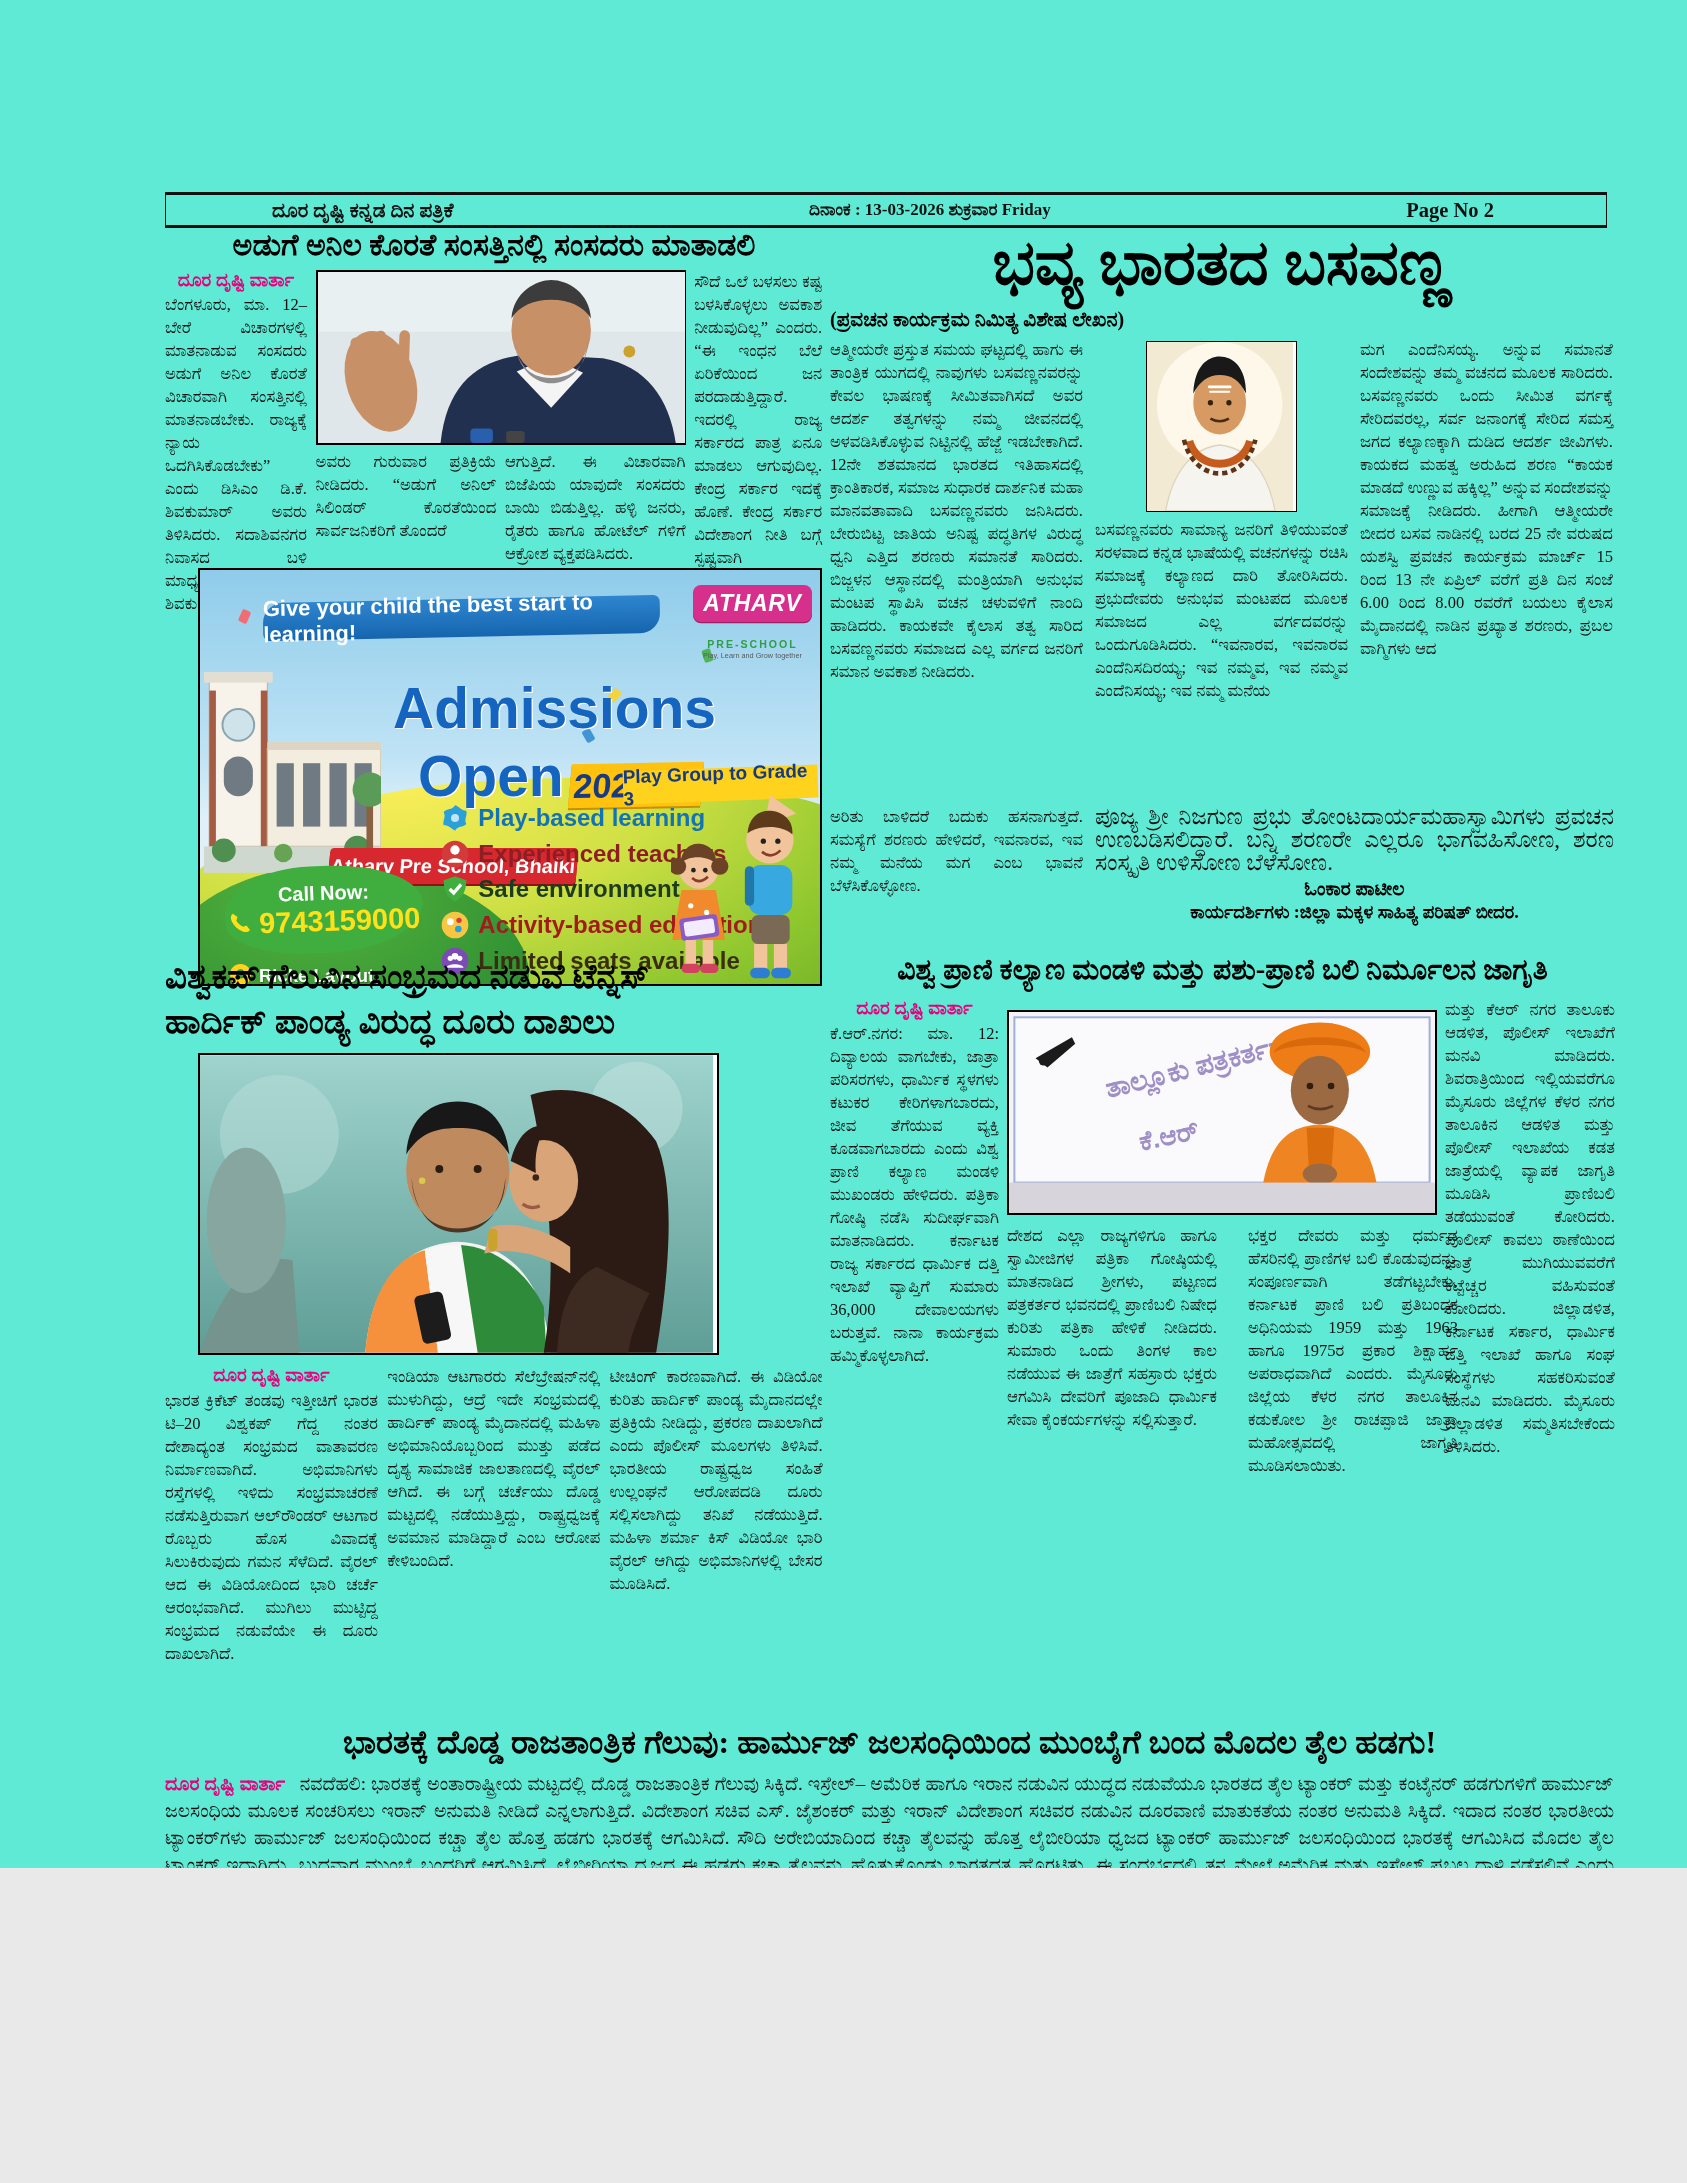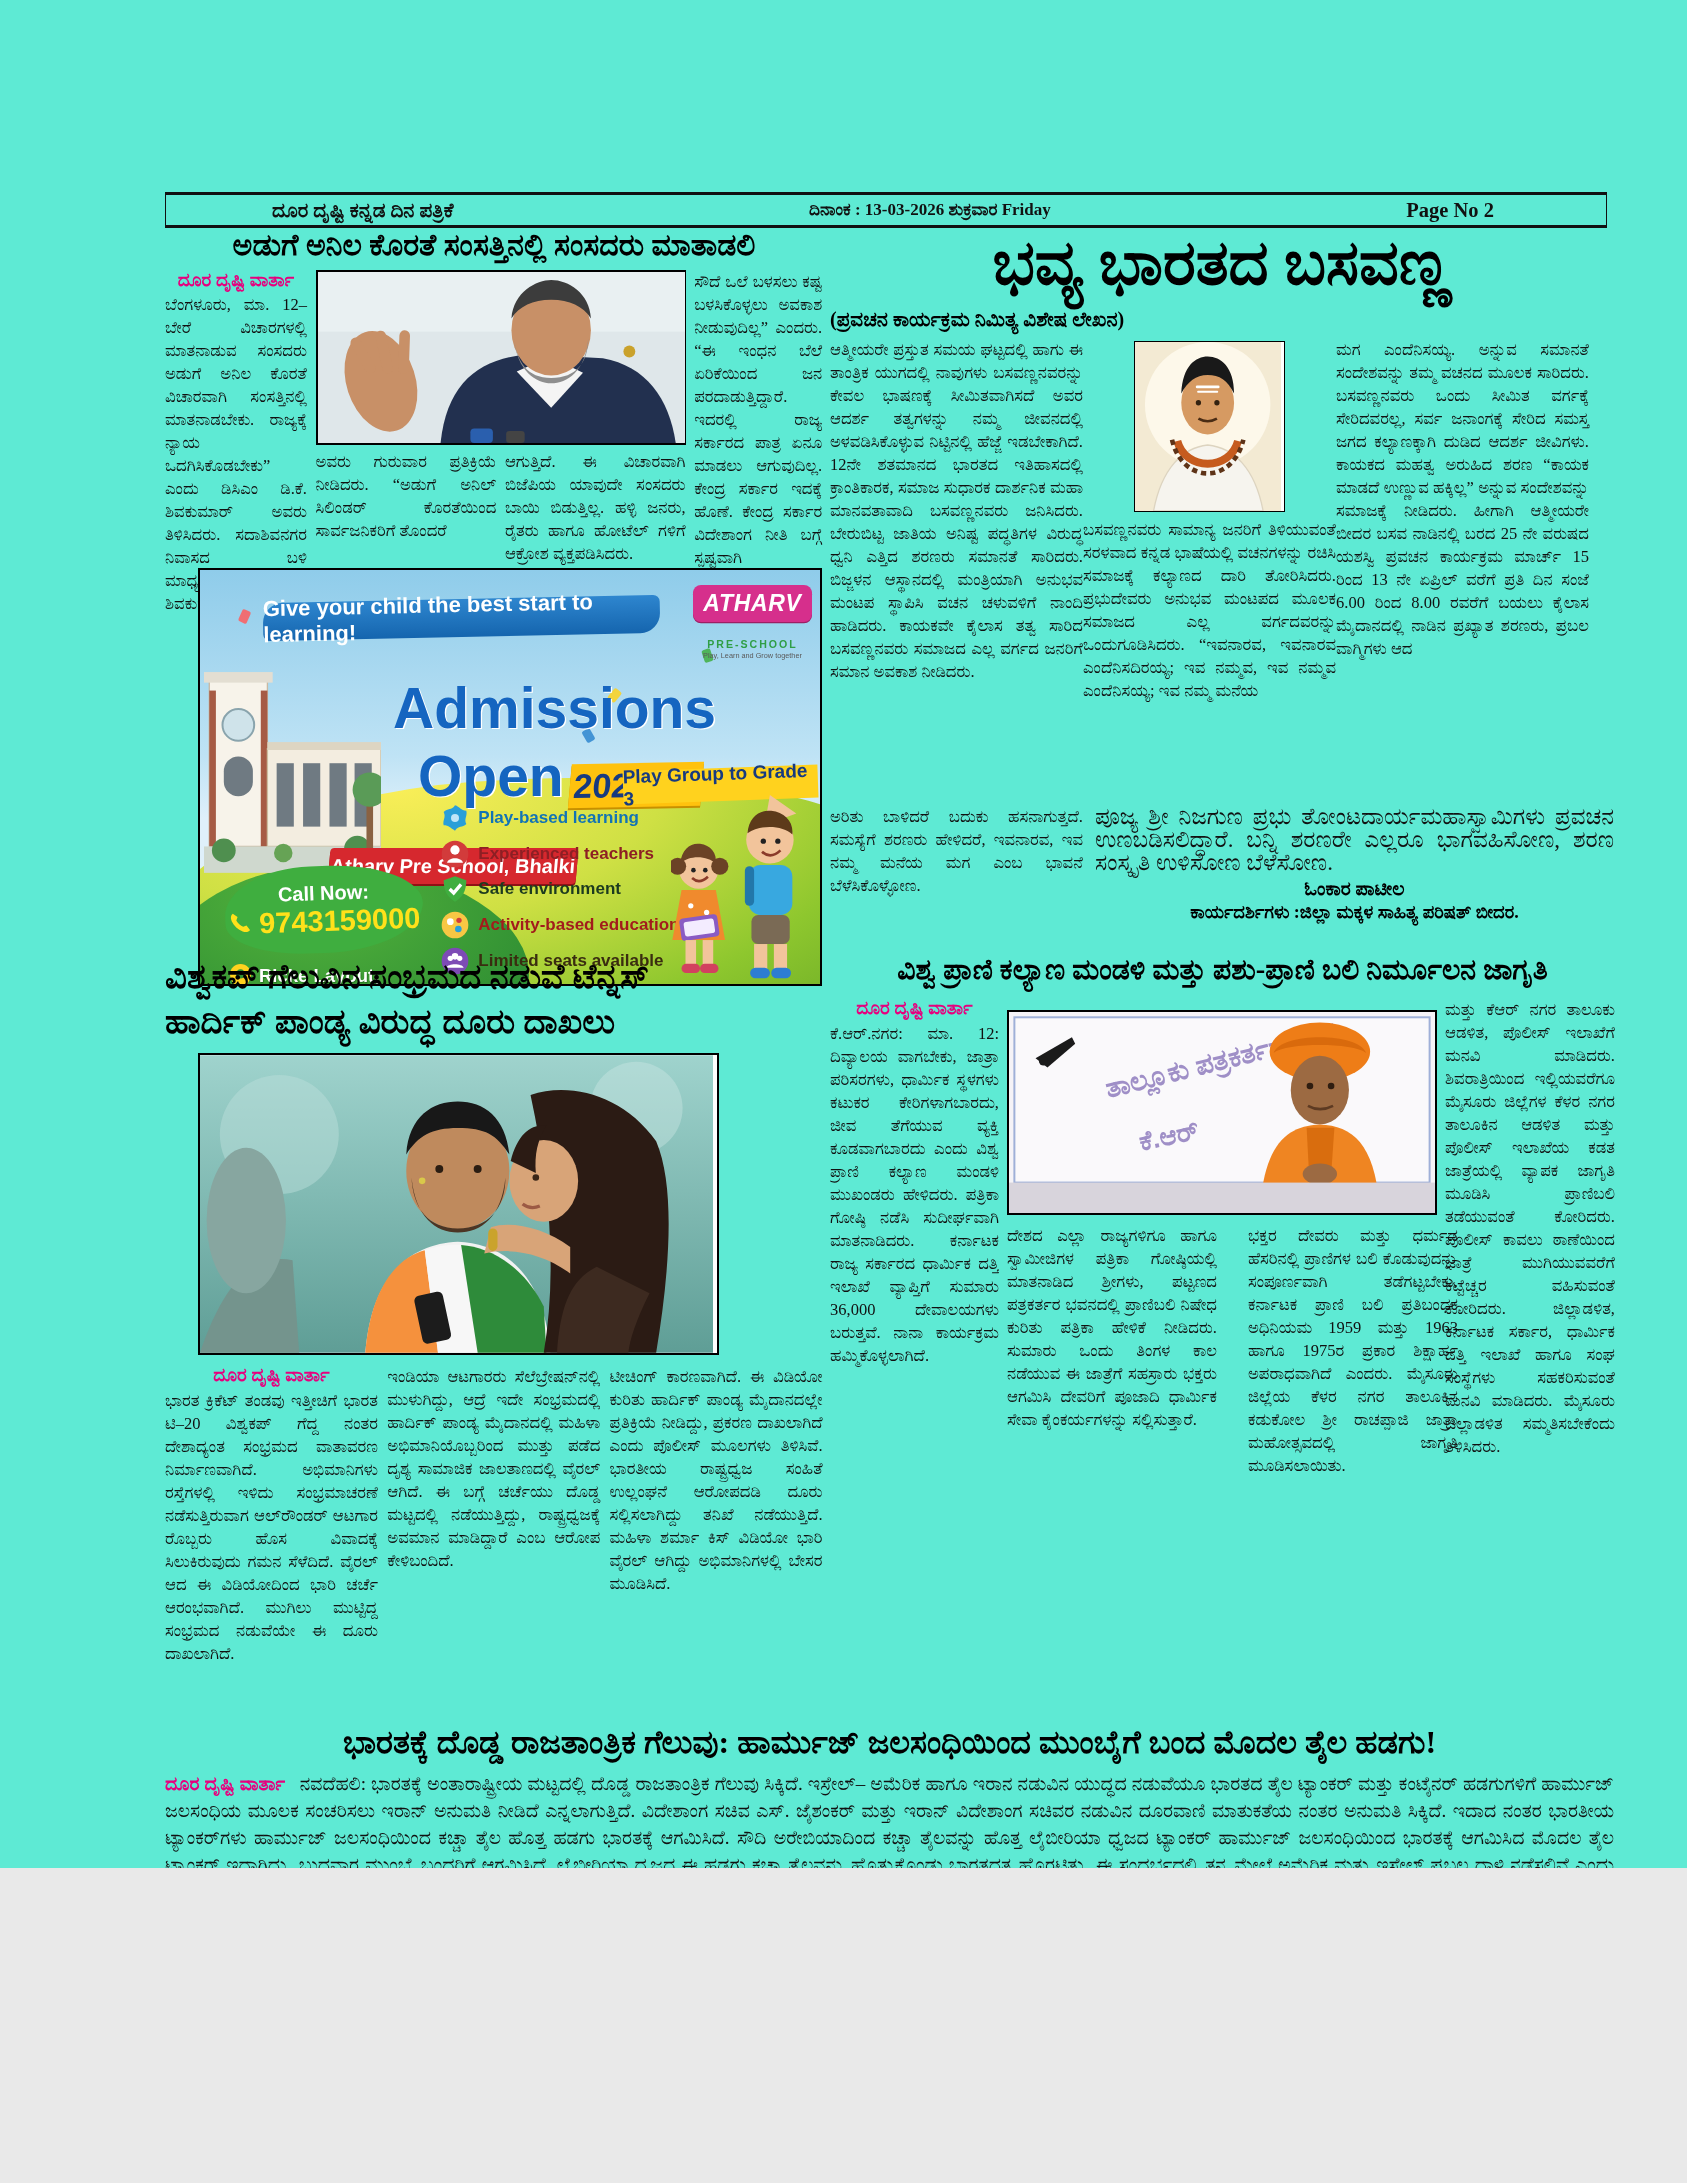--- a/index.html
+++ b/index.html
@@ -57,21 +57,21 @@
   .ad-call{position:absolute;left:25px;top:296px;width:198px;height:87px;background:#3fae3f;
            border-radius:48% 52% 55% 45% / 60% 50% 60% 40%;transform:rotate(-2deg);
            display:flex;flex-direction:column;align-items:center;justify-content:center;}
   .ad-call-label{color:#fff;font-weight:bold;font-size:20px;}
   .ad-phone-row{display:flex;align-items:center;gap:6.6px;}
   .ad-phone{color:#ffe11a;font-weight:bold;font-size:29px;}
   .ad-addr{position:absolute;left:30px;top:394px;color:#fff;font-weight:bold;font-size:18.5px;
            line-height:24px;display:flex;gap:8px;align-items:flex-start;
            text-shadow:0.7px 0.7px 1.3px rgba(0,60,0,.5);}
   .feat{position:absolute;left:241px;display:flex;align-items:center;gap:9.3px;height:30px;}
-  .feat .lbl{font-weight:bold;font-size:17px;}
+  .feat .lbl{font-weight:bold;font-size:24px;}
   .f0 .lbl{color:#1273b5;} .f1 .lbl{color:#8d1f24;} .f2 .lbl{color:#1d3b1f;}
   .f3 .lbl{color:#a21c1c;} .f4 .lbl{color:#3a2d10;}
   .fic{width:28px;height:28px;flex:0 0 28px;}
   .confetti{position:absolute;width:9.3px;height:13.2px;border-radius:2px;opacity:.85;}
 
   
   .oil-body{font-size:19px;line-height:27px;text-align:justify;margin:9.3px 0 0 0;}
   .oil-byline{color:#e6007e;font-weight:bold;margin-right:9.3px;}
 </style>
 </head>
@@ -120,21 +120,21 @@
           <p class="bt" style="width:181px;">ಆಗುತ್ತಿದೆ. ಈ ವಿಚಾರವಾಗಿ ಬಿಜೆಪಿಯ ಯಾವುದೇ ಸಂಸದರು ಬಾಯಿ ಬಿಡುತ್ತಿಲ್ಲ. ಹಳ್ಳಿ ಜನರು, ರೈತರು ಹಾಗೂ ಹೋಟೆಲ್ ಗಳಿಗೆ ಆಕ್ರೋಶ ವ್ಯಕ್ತಪಡಿಸಿದರು.</p>
         </div>
       </div>
       <p class="bt" style="width:128px;">ಸೌದೆ ಒಲೆ ಬಳಸಲು ಕಷ್ಟ ಬಳಸಿಕೊಳ್ಳಲು ಅವಕಾಶ ನೀಡುವುದಿಲ್ಲ” ಎಂದರು. “ಈ ಇಂಧನ ಬೆಲೆ ಏರಿಕೆಯಿಂದ ಜನ ಪರದಾಡುತ್ತಿದ್ದಾರೆ. ಇದರಲ್ಲಿ ರಾಜ್ಯ ಸರ್ಕಾರದ ಪಾತ್ರ ಏನೂ ಮಾಡಲು ಆಗುವುದಿಲ್ಲ. ಕೇಂದ್ರ ಸರ್ಕಾರ ಇದಕ್ಕೆ ಹೊಣೆ. ಕೇಂದ್ರ ಸರ್ಕಾರ ವಿದೇಶಾಂಗ ನೀತಿ ಬಗ್ಗೆ ಸ್ಪಷ್ಟವಾಗಿ ಮಾತನಾಡುತ್ತಿಲ್ಲ” ಎಂದು ಆಕ್ರೋಶ ವ್ಯಕ್ತಪಡಿಸಿದರು.</p>
     </div>
   </section>
 
   <section class="abs" style="left:830px;top:229px;width:784px;height:724px;">
     <h1 class="headline" style="font-size:62px;text-align:center;margin:0;">ಭವ್ಯ ಭಾರತದ ಬಸವಣ್ಣ</h1>
     <div class="headline" style="font-size:20px;margin-top:9.3px;">(ಪ್ರವಚನ ಕಾರ್ಯಕ್ರಮ ನಿಮಿತ್ಯ ವಿಶೇಷ ಲೇಖನ)</div>
-    <div class="clip" style="display:flex;margin-top:8px;height:463px;">
+    <div class="clip" style="display:flex;gap:12px;margin-top:8px;height:463px;">
       <p class="bt" style="width:253px;">ಆತ್ಮೀಯರೇ ಪ್ರಸ್ತುತ ಸಮಯ ಘಟ್ಟದಲ್ಲಿ ಹಾಗು ಈ ತಾಂತ್ರಿಕ ಯುಗದಲ್ಲಿ ನಾವುಗಳು ಬಸವಣ್ಣನವರನ್ನು ಕೇವಲ ಭಾಷಣಕ್ಕೆ ಸೀಮಿತವಾಗಿಸದೆ ಅವರ ಆದರ್ಶ ತತ್ವಗಳನ್ನು ನಮ್ಮ ಜೀವನದಲ್ಲಿ ಅಳವಡಿಸಿಕೊಳ್ಳುವ ನಿಟ್ಟಿನಲ್ಲಿ ಹೆಜ್ಜೆ ಇಡಬೇಕಾಗಿದೆ. 12ನೇ ಶತಮಾನದ ಭಾರತದ ಇತಿಹಾಸದಲ್ಲಿ ಕ್ರಾಂತಿಕಾರಕ, ಸಮಾಜ ಸುಧಾರಕ ದಾರ್ಶನಿಕ ಮಹಾ ಮಾನವತಾವಾದಿ ಬಸವಣ್ಣನವರು ಜನಿಸಿದರು. ಬೇರುಬಿಟ್ಟ ಜಾತಿಯ ಅನಿಷ್ಟ ಪದ್ಧತಿಗಳ ವಿರುದ್ಧ ಧ್ವನಿ ಎತ್ತಿದ ಶರಣರು ಸಮಾನತೆ ಸಾರಿದರು. ಬಿಜ್ಜಳನ ಆಸ್ಥಾನದಲ್ಲಿ ಮಂತ್ರಿಯಾಗಿ ಅನುಭವ ಮಂಟಪ ಸ್ಥಾಪಿಸಿ ವಚನ ಚಳುವಳಿಗೆ ನಾಂದಿ ಹಾಡಿದರು. ಕಾಯಕವೇ ಕೈಲಾಸ ತತ್ವ ಸಾರಿದ ಬಸವಣ್ಣನವರು ಸಮಾಜದ ಎಲ್ಲ ವರ್ಗದ ಜನರಿಗೆ ಸಮಾನ ಅವಕಾಶ ನೀಡಿದರು.</p>
       <div style="width:253px;">
         <figure class="photo-frame" style="width:149px;margin:2.6px auto 6.6px auto;border-width:1.3px;">
           <svg width="146" height="169" viewBox="0 0 221 256">
             <rect width="221" height="256" fill="#f3ead3"></rect>
             <circle cx="110" cy="95" r="95" fill="#fdf8ea"></circle>
             <path d="M28 256 C40 192 72 160 110 156 C150 160 182 192 194 256 Z" fill="#f6f4ee" stroke="#ddd4c0" stroke-width="2"></path>
             <ellipse cx="110" cy="92" rx="40" ry="48" fill="#d69a62"></ellipse>
             <path d="M70 78 C72 36 92 22 110 22 C130 22 150 38 150 78 C140 58 128 50 110 50 C92 50 80 60 70 78 Z" fill="#191919"></path>
             <rect x="92" y="66" width="36" height="4" rx="2" fill="#fff"></rect>

